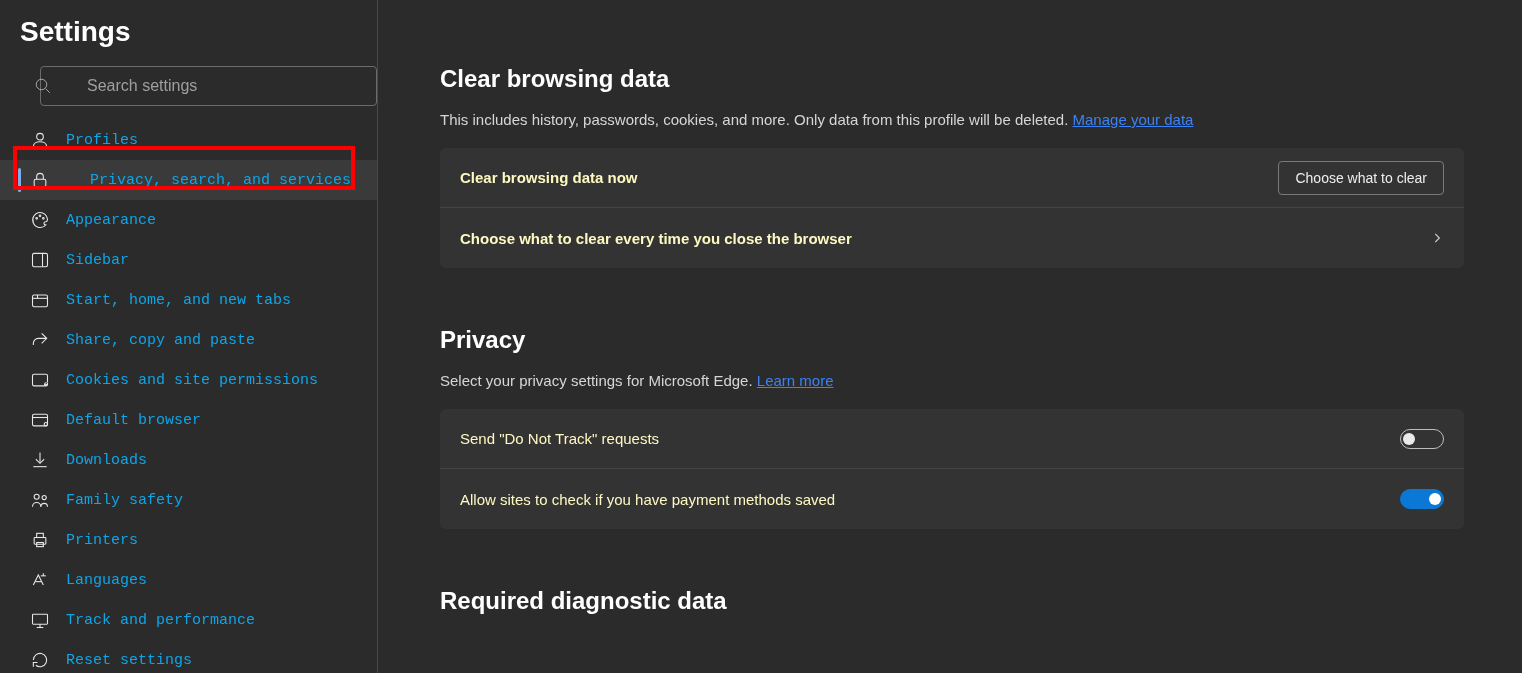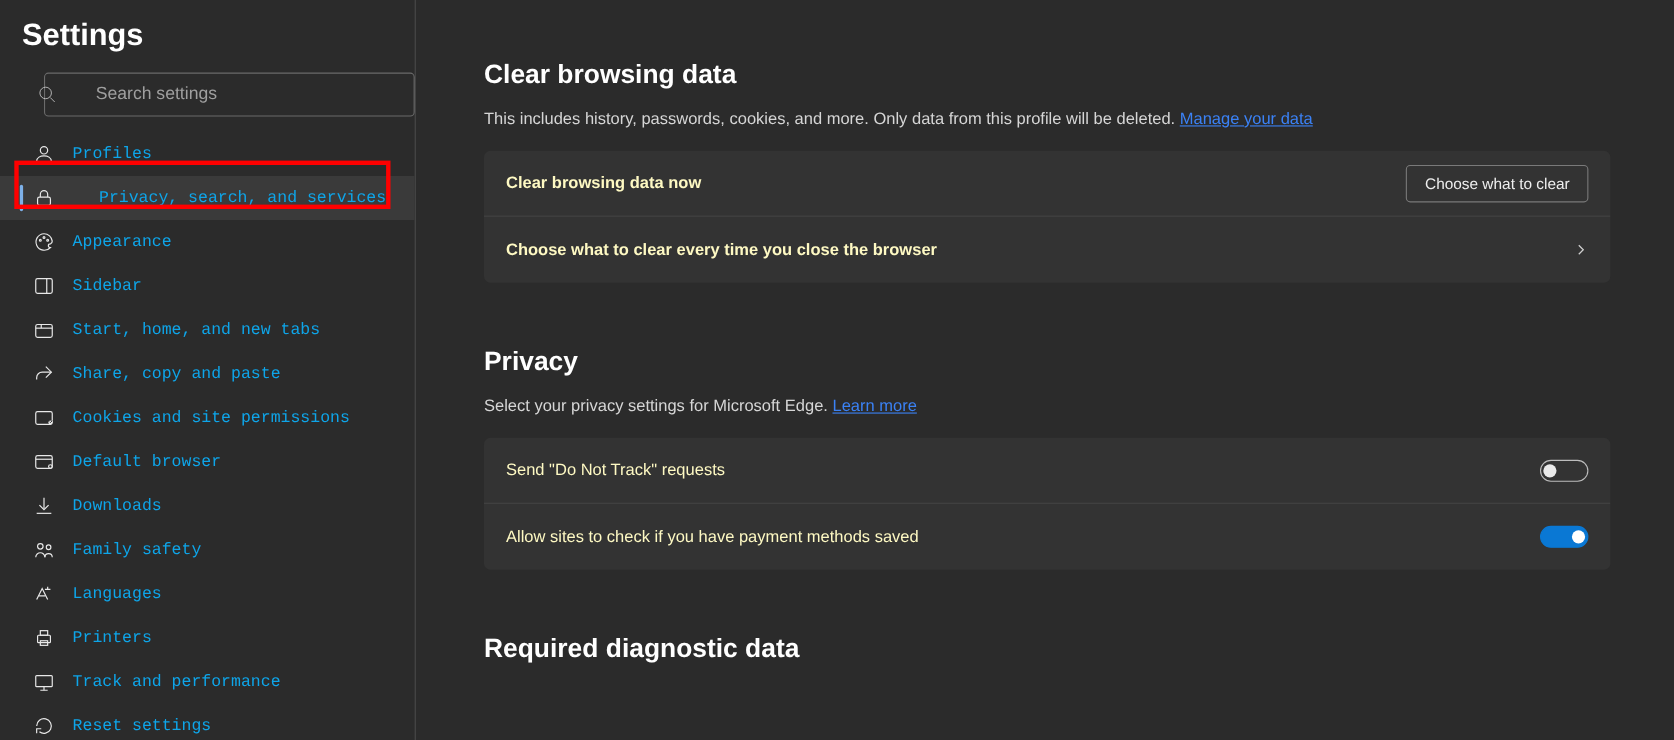--- a/index.html
+++ b/index.html
@@ -8,20 +8,21 @@
     height: 673px;
     background: #2b2b2b;
     font-family: "Segoe UI", Arial, sans-serif;
     color: #fff;
     overflow: hidden;
   }
   .app {
     display: flex;
     width: 100%;
     height: 100%;
+    align-items: flex-end;
   }
   
   .sidebar {
     width: 378px;
     height: 100%;
     border-right: 1px solid #4a4a4a;
     padding: 10px 0 0 0;
     display: flex;
     flex-direction: column;
   }
@@ -335,38 +336,38 @@
               <path d="M3 20c0-3 2.5-5 5-5s5 2 5 5"></path>
               <path d="M13 20c0-2.5 2-4 4-4s4 1.5 4 4"></path>
             </svg>
         </span>
         <span>Family safety</span>
       </li>
 
       <li class="nav-item">
         <span class="icon">
           <svg viewBox="0 0 24 24">
+              <rect x="5" y="9" width="14" height="8" rx="1"></rect>
+              <rect x="8" y="4" width="8" height="5"></rect>
+              <rect x="8" y="15" width="8" height="5"></rect>
+            </svg>
+        </span>
+        <span>Printers</span>
+      </li>
+
+      <li class="nav-item">
+        <span class="icon">
+          <svg viewBox="0 0 24 24">
               <path d="M4 18L10 6l6 12"></path>
               <path d="M6.5 14h7"></path>
               <path d="M16 4v3"></path>
               <path d="M13 7h6"></path>
             </svg>
         </span>
         <span>Languages</span>
-      </li>
-
-      <li class="nav-item">
-        <span class="icon">
-          <svg viewBox="0 0 24 24">
-              <rect x="5" y="9" width="14" height="8" rx="1"></rect>
-              <rect x="8" y="4" width="8" height="5"></rect>
-              <rect x="8" y="15" width="8" height="5"></rect>
-            </svg>
-        </span>
-        <span>Printers</span>
       </li>
 
       <li class="nav-item">
         <span class="icon">
           <svg viewBox="0 0 24 24">
               <rect x="3" y="5" width="18" height="12" rx="1"></rect>
               <line x1="8" y1="21" x2="16" y2="21"></line>
               <line x1="12" y1="17" x2="12" y2="21"></line>
             </svg>
         </span>

